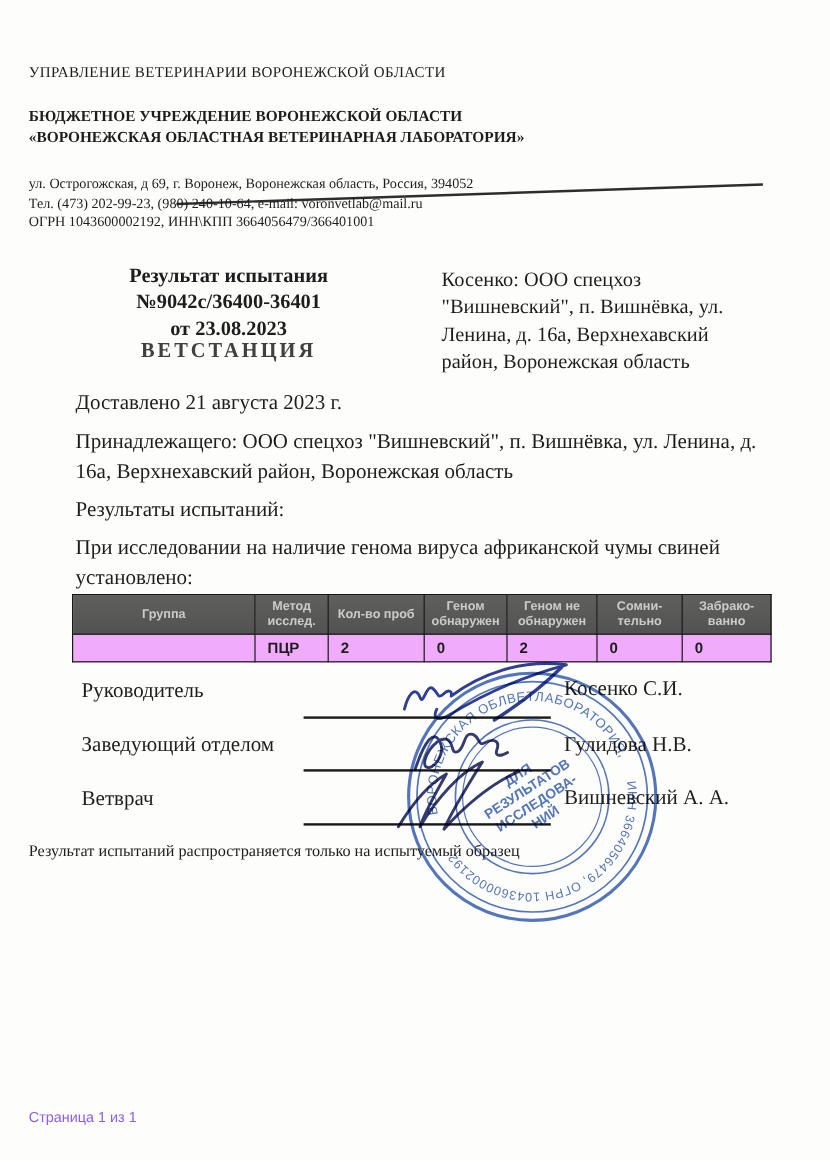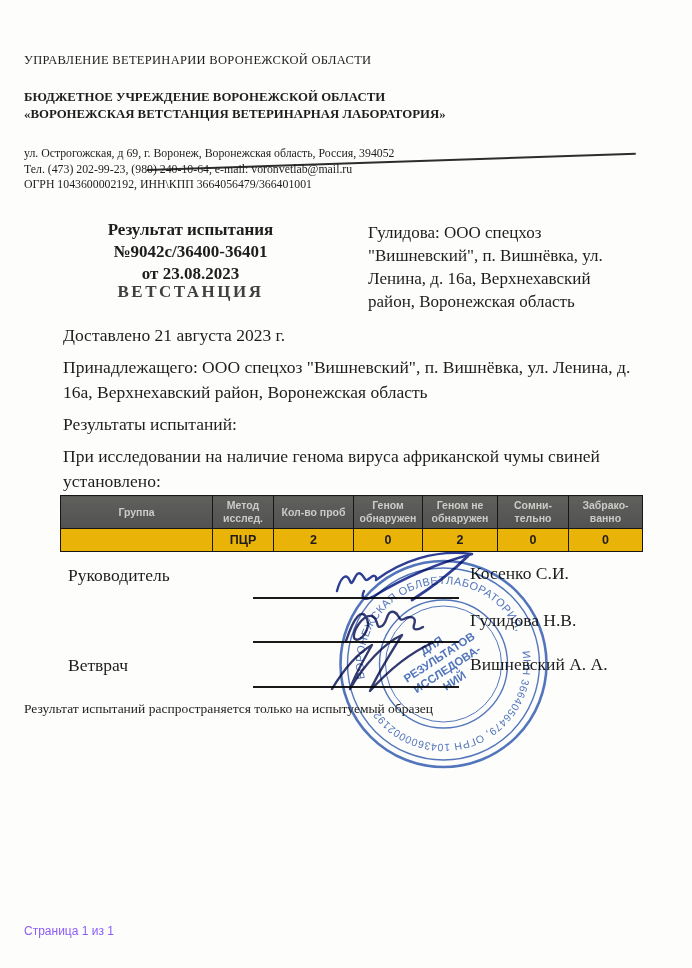--- a/index.html
+++ b/index.html
@@ -33,21 +33,21 @@
     border-collapse:collapse;table-layout:fixed;
     font-family:"Liberation Sans", sans-serif;
   }
   table.results th{
     background:linear-gradient(180deg,#5f5f5c,#525252);
     color:#cbcbc8;font-size:10.5px;font-weight:600;
     border:1.6px solid #161616;padding:3px 2px;line-height:13px;text-align:center;
   }
   table.results td{
     border:1.6px solid #161616;font-weight:bold;font-size:12.5px;
-    text-align:center;height:20px;padding:1px 10px;background:#eab308;
+    text-align:left;height:20px;padding:1px 10px;background:#f0abfc;
   }
 
   .sig-label{left:68px;font-size:17.5px;}
   .sig-name{left:470px;font-size:17.5px;}
   .sig-line{left:253px;width:206px;border-top:2px solid #191919;height:0;}
 
   .overlay-svg{position:absolute;left:0;top:0;pointer-events:none;mix-blend-mode:multiply;}
   .stamp-svg{position:absolute;left:336px;top:558px;pointer-events:none;
     mix-blend-mode:multiply;opacity:.88;}
 
@@ -56,39 +56,39 @@
 </style>
 </head>
 <body>
 
 <div class="page">
 
   <div class="abs centered authority">УПРАВЛЕНИЕ ВЕТЕРИНАРИИ ВОРОНЕЖСКОЙ ОБЛАСТИ</div>
 
   <div class="abs centered org-name">
     <div>БЮДЖЕТНОЕ УЧРЕЖДЕНИЕ ВОРОНЕЖСКОЙ ОБЛАСТИ</div>
-    <div>«ВОРОНЕЖСКАЯ ВЕТСТАНЦИЯ ВЕТЕРИНАРНАЯ ЛАБОРАТОРИЯ»</div>
+    <div>«ВОРОНЕЖСКАЯ ОБЛАСТНАЯ ВЕТЕРИНАРНАЯ ЛАБОРАТОРИЯ»</div>
   </div>
 
   <div class="abs centered addr-block">
     <div>ул. Острогожская, д 69, г. Воронеж, Воронежская область, Россия, 394052</div>
     <div>Тел. (473) 202-99-23, (980) 240-10-64, e-mail: voronvetlab@mail.ru</div>
     <div>ОГРН 1043600002192, ИНН\КПП 3664056479/366401001</div>
   </div>
   <div class="abs strike-line"></div>
 
   <div class="abs result-block">
     <div>Результат испытания</div>
     <div>№9042с/36400-36401</div>
     <div>от 23.08.2023</div>
     <div class="vetstation">ВЕТСТАНЦИЯ</div>
   </div>
 
   <div class="abs customer">
-    <div>Гулидова: ООО спецхоз</div>
+    <div>Косенко: ООО спецхоз</div>
     <div>"Вишневский", п. Вишнёвка, ул.</div>
     <div>Ленина, д. 16а, Верхнехавский</div>
     <div>район, Воронежская область</div>
   </div>
 
   <div class="abs body-text">
     <p>Доставлено 21 августа 2023 г.</p>
     <p>Принадлежащего: ООО спецхоз "Вишневский", п. Вишнёвка, ул. Ленина, д. 16а, Верхнехавский район, Воронежская область</p>
     <p>Результаты испытаний:</p>
     <p>При исследовании на наличие генома вируса африканской чумы свиней установлено:</p>
@@ -125,20 +125,21 @@
         <td>0</td>
         <td>0</td>
       </tr>
     </tbody>
   </table>
 
   <div class="abs sig-label" style="top:565px">Руководитель</div>
   <div class="abs sig-line" style="top:597px"></div>
   <div class="abs sig-name" style="top:563px">Косенко С.И.</div>
 
+  <div class="abs sig-label" style="top:610px">Заведующий отделом</div>
   <div class="abs sig-line" style="top:641px"></div>
   <div class="abs sig-name" style="top:610px">Гулидова Н.В.</div>
 
   <div class="abs sig-label" style="top:655px">Ветврач</div>
   <div class="abs sig-line" style="top:686px"></div>
   <div class="abs sig-name" style="top:654px">Вишневский А. А.</div>
 
   <svg class="overlay-svg" width="692" height="968" viewBox="0 0 692 968">
     <g fill="none" stroke="#2e3e96" stroke-width="2.4" stroke-linecap="round" stroke-linejoin="round">
       <path d="M337,591 c3,-12 9,-20 13,-10 c3,8 5,-12 11,-7 c5,4 3,9 9,4 c4,-4 7,-2 6,2

